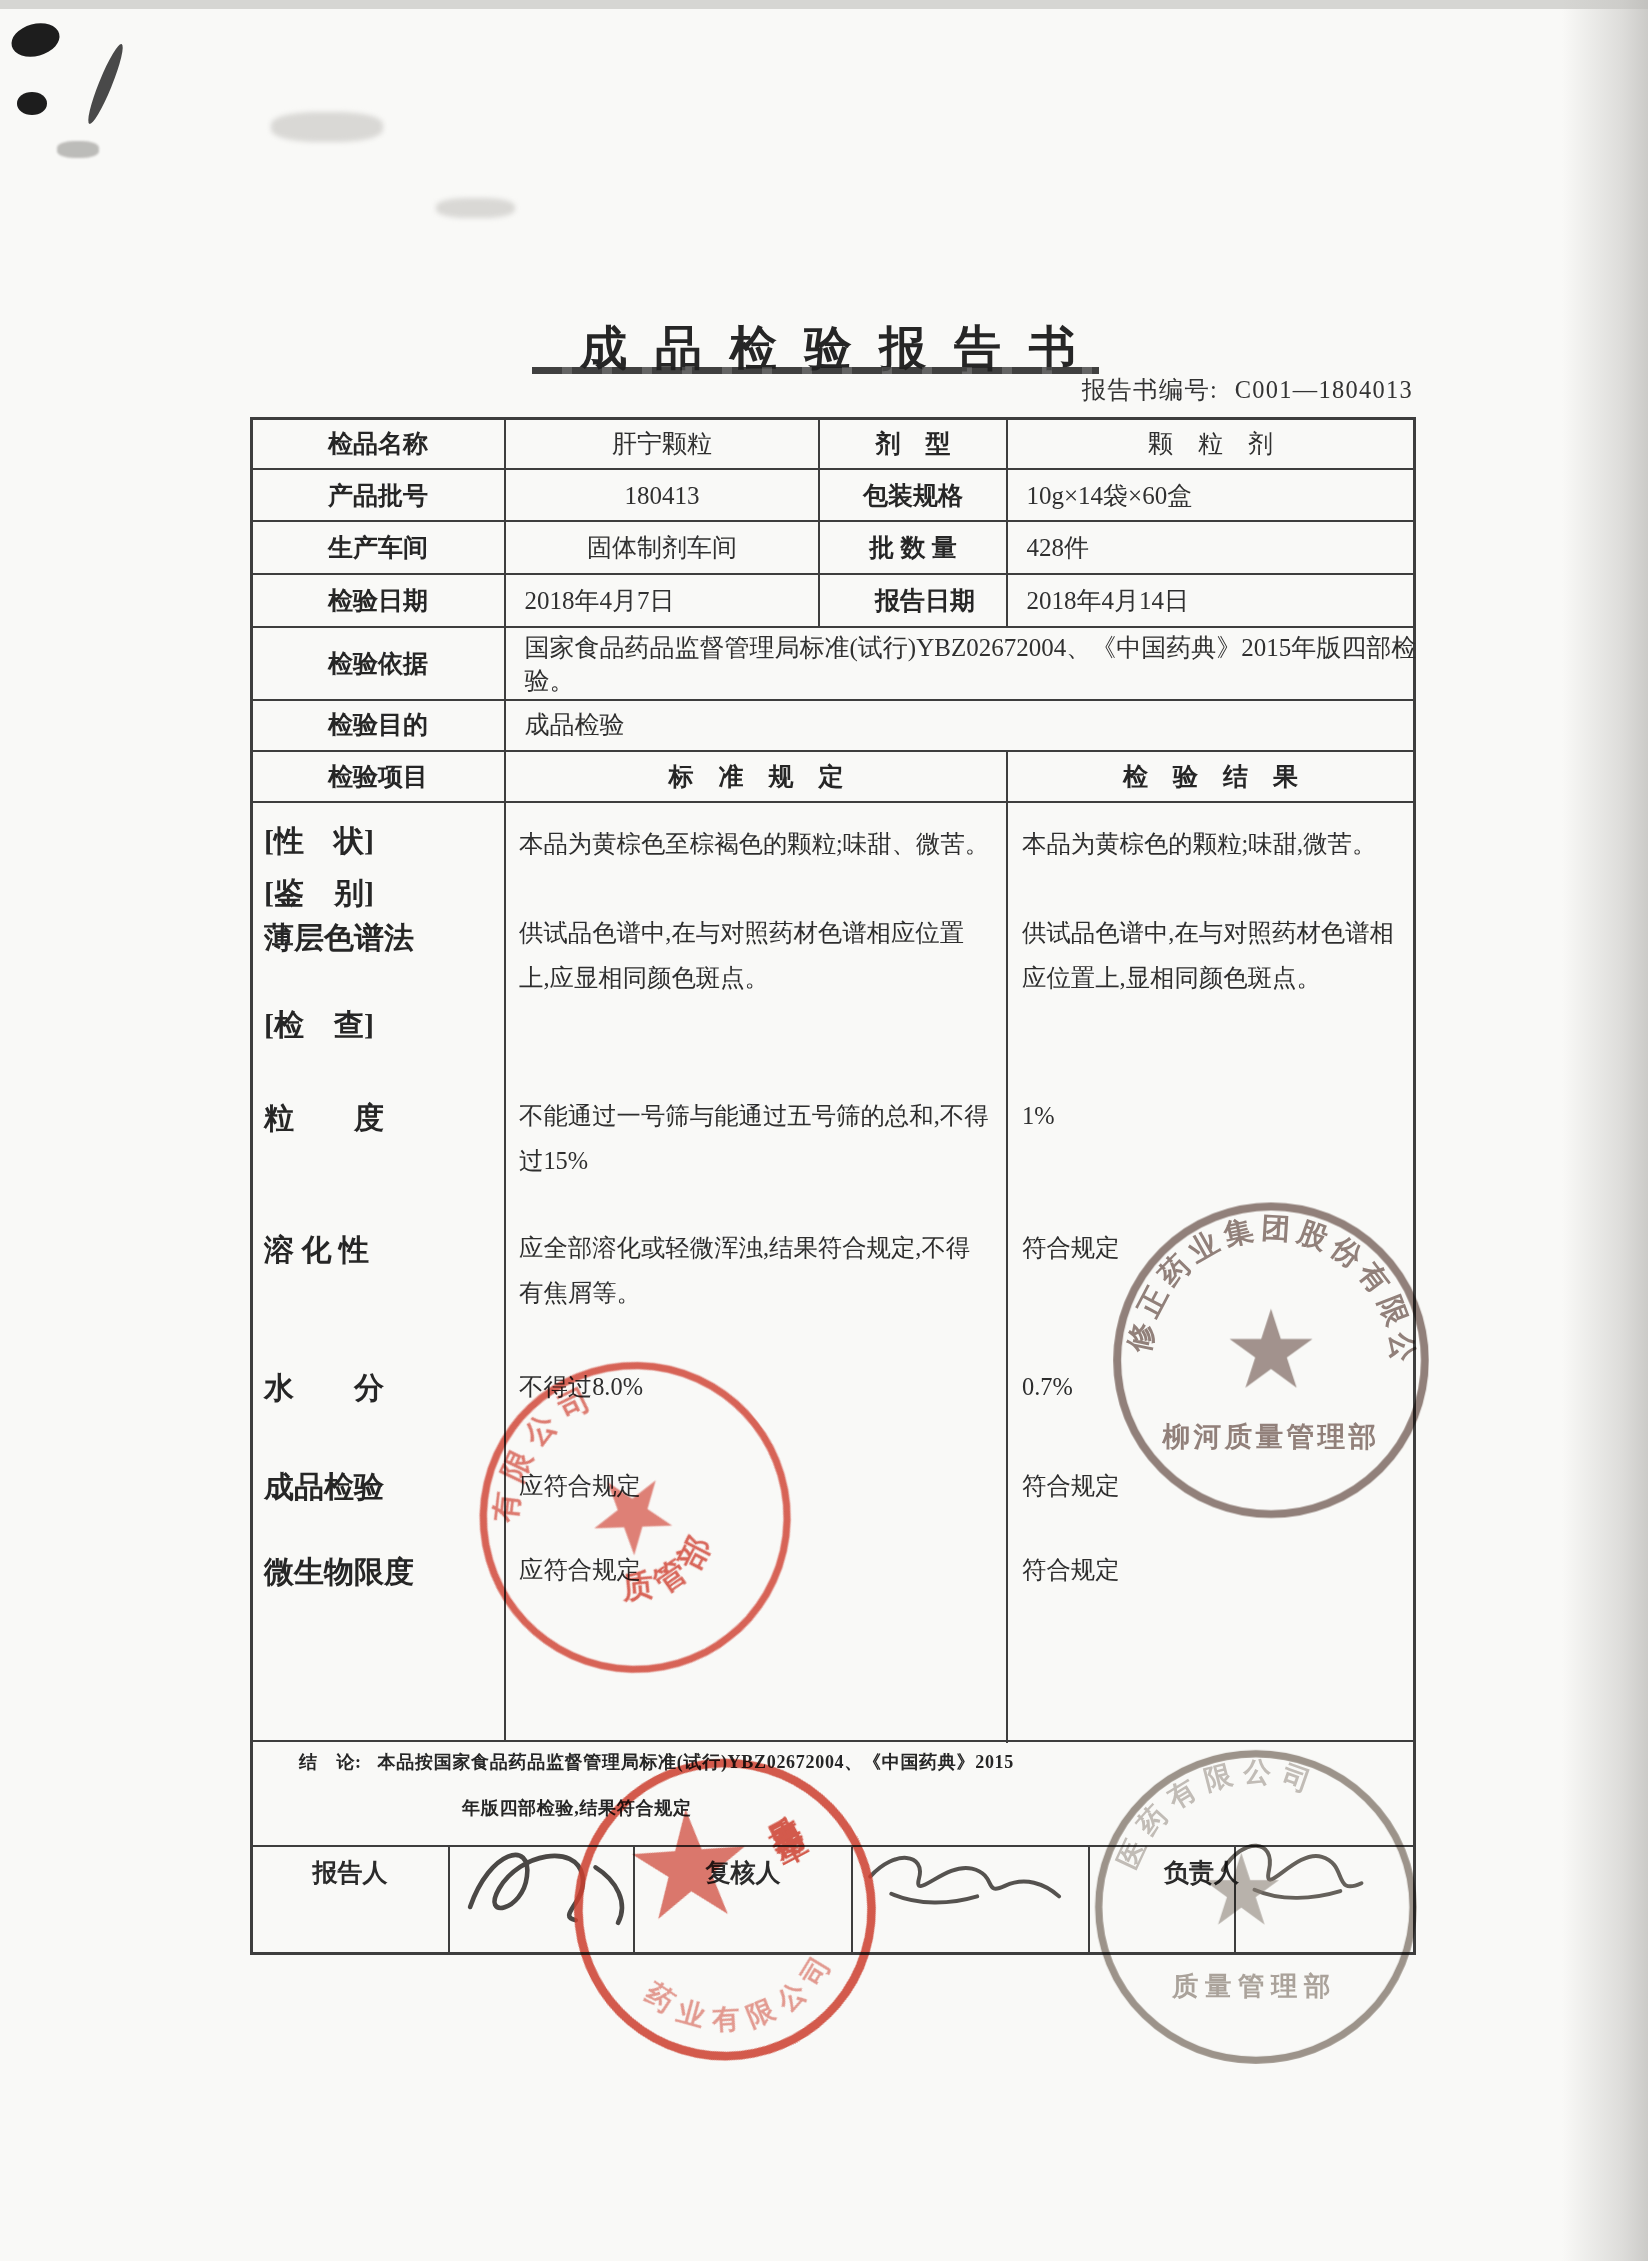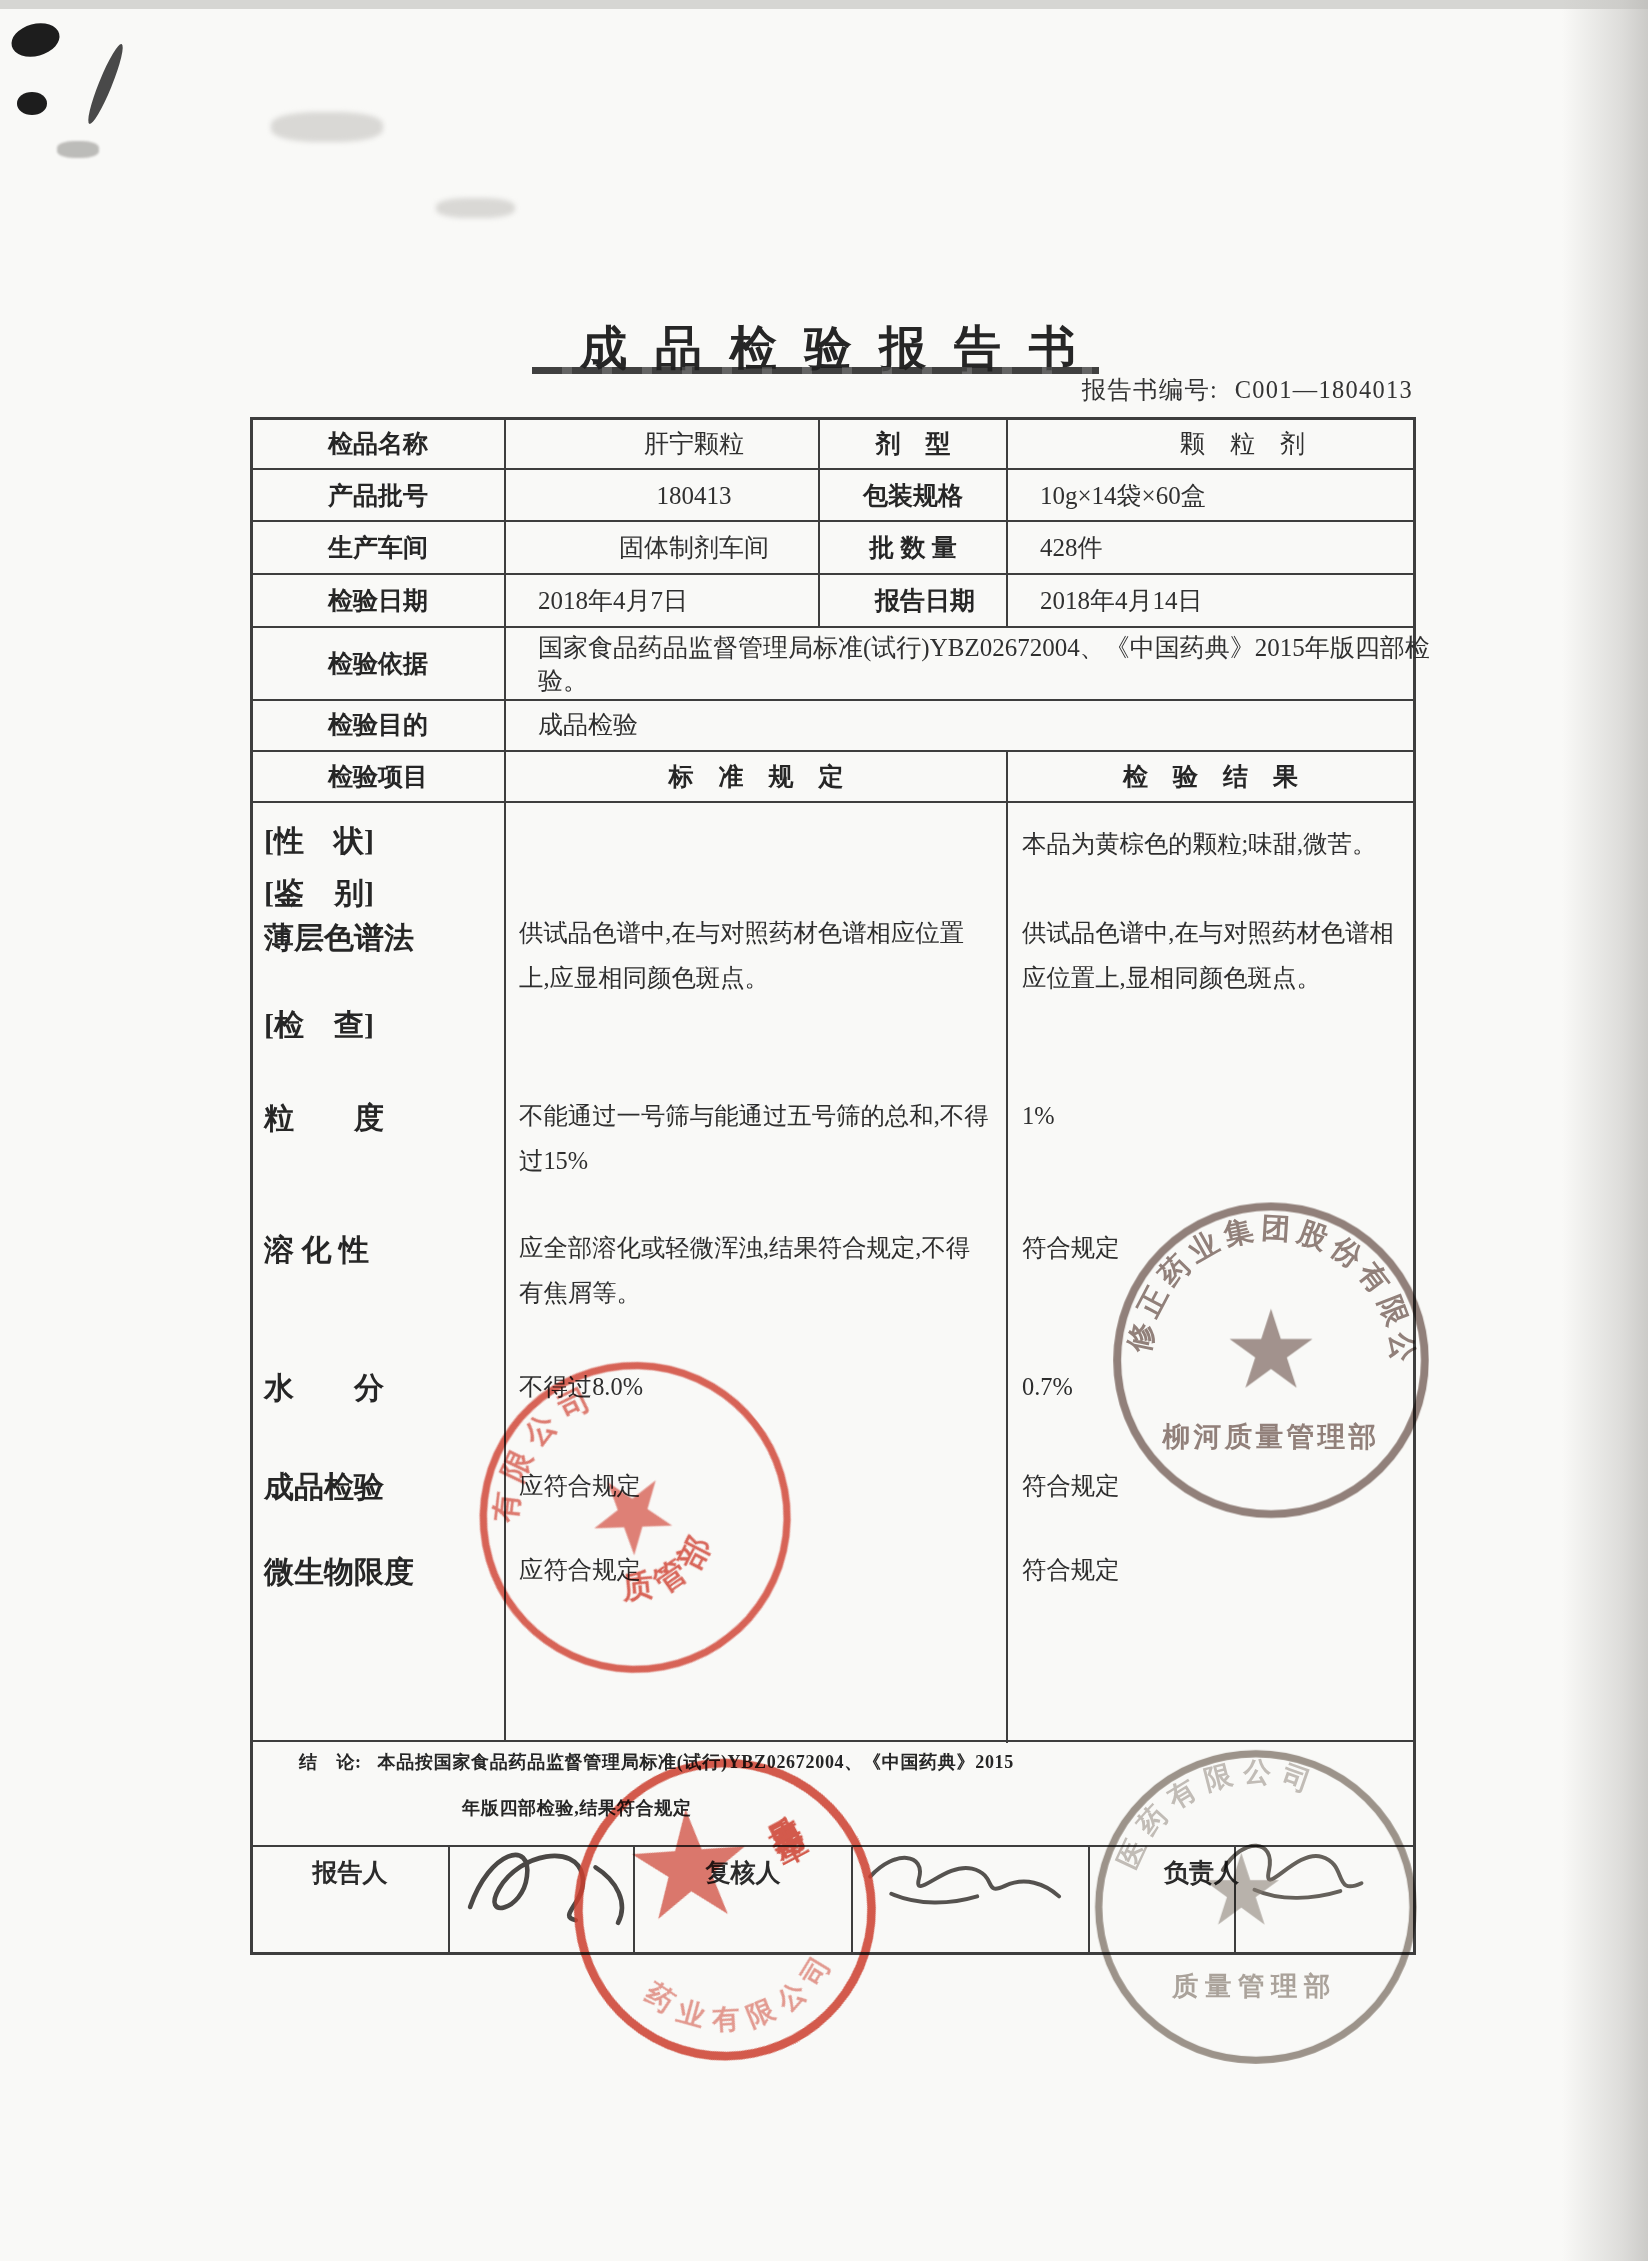--- a/index.html
+++ b/index.html
@@ -21,21 +21,21 @@
   .title-underline{position:absolute;left:532px;top:367px;width:567px;height:6.6px;
     background:repeating-linear-gradient(90deg,#1f1f1f 0 30px,#4a4a4a 30px 40px);opacity:.85;}
   .report-no{position:absolute;left:898px;top:374px;width:515px;text-align:right;
     font-size:24.4px;letter-spacing:1.3px;color:#333;}
 
   .hline,.vline{position:absolute;background:#3e3e3e;}
   .cell{position:absolute;display:flex;align-items:center;font-size:25px;line-height:1.25;}
   .c-center{justify-content:center;text-align:center;}
   .c-left{justify-content:flex-start;padding-left:18.5px;}
   .lbl{font-weight:700;color:#262626;}
-  .val{font-weight:500;color:#303030;padding-left:32px;}
+  .val{font-weight:500;color:#303030;}
   .item-name{position:absolute;left:264px;width:234px;font-size:30px;font-weight:700;color:#262626;}
   .item-std{position:absolute;left:519px;width:474px;font-size:24.4px;line-height:45px;font-weight:500;color:#2e2e2e;}
   .item-res{position:absolute;left:1022px;width:376px;font-size:24.4px;line-height:45px;font-weight:500;color:#2e2e2e;}
   .concl{position:absolute;font-size:18px;font-weight:700;color:#262626;letter-spacing:0.7px;}
   .sig-label{position:absolute;font-size:25px;font-weight:700;display:flex;justify-content:center;padding-top:9.2px;}
   .stamp-layer{position:absolute;left:0;top:0;mix-blend-mode:multiply;pointer-events:none;}
 </style>
 </head>
 <body>
 
@@ -105,20 +105,21 @@
   <div class="cell c-left val" style="left:506px;top:628px;width:907px;height:71px;line-height:33px;">国家食品药品监督管理局标准(试行)YBZ02672004、《中国药典》2015年版四部检验。</div>
 
   <div class="cell c-center lbl" style="left:252px;top:701px;width:252px;height:48px;">检验目的</div>
   <div class="cell c-left val" style="left:506px;top:701px;width:907px;height:48px;">成品检验</div>
 
   <div class="cell c-center lbl" style="left:252px;top:752px;width:252px;height:50px;">检验项目</div>
   <div class="cell c-center lbl" style="left:506px;top:752px;width:500px;height:50px;">标　准　规　定</div>
   <div class="cell c-center lbl" style="left:1008px;top:752px;width:405px;height:50px;">检　验　结　果</div>
 
   <div class="item-name" style="top:821px;">[性　状]</div>
+  <div class="item-std" style="top:821px;">本品为黄棕色至棕褐色的颗粒;味甜、微苦。</div>
   <div class="item-res" style="top:821px;">本品为黄棕色的颗粒;味甜,微苦。</div>
 
   <div class="item-name" style="top:873px;">[鉴　别]</div>
 
   <div class="item-name" style="top:918px;">薄层色谱法</div>
   <div class="item-std" style="top:910px;">供试品色谱中,在与对照药材色谱相应位置上,应显相同颜色斑点。</div>
   <div class="item-res" style="top:910px;">供试品色谱中,在与对照药材色谱相应位置上,显相同颜色斑点。</div>
 
   <div class="item-name" style="top:1005px;">[检　查]</div>
 

